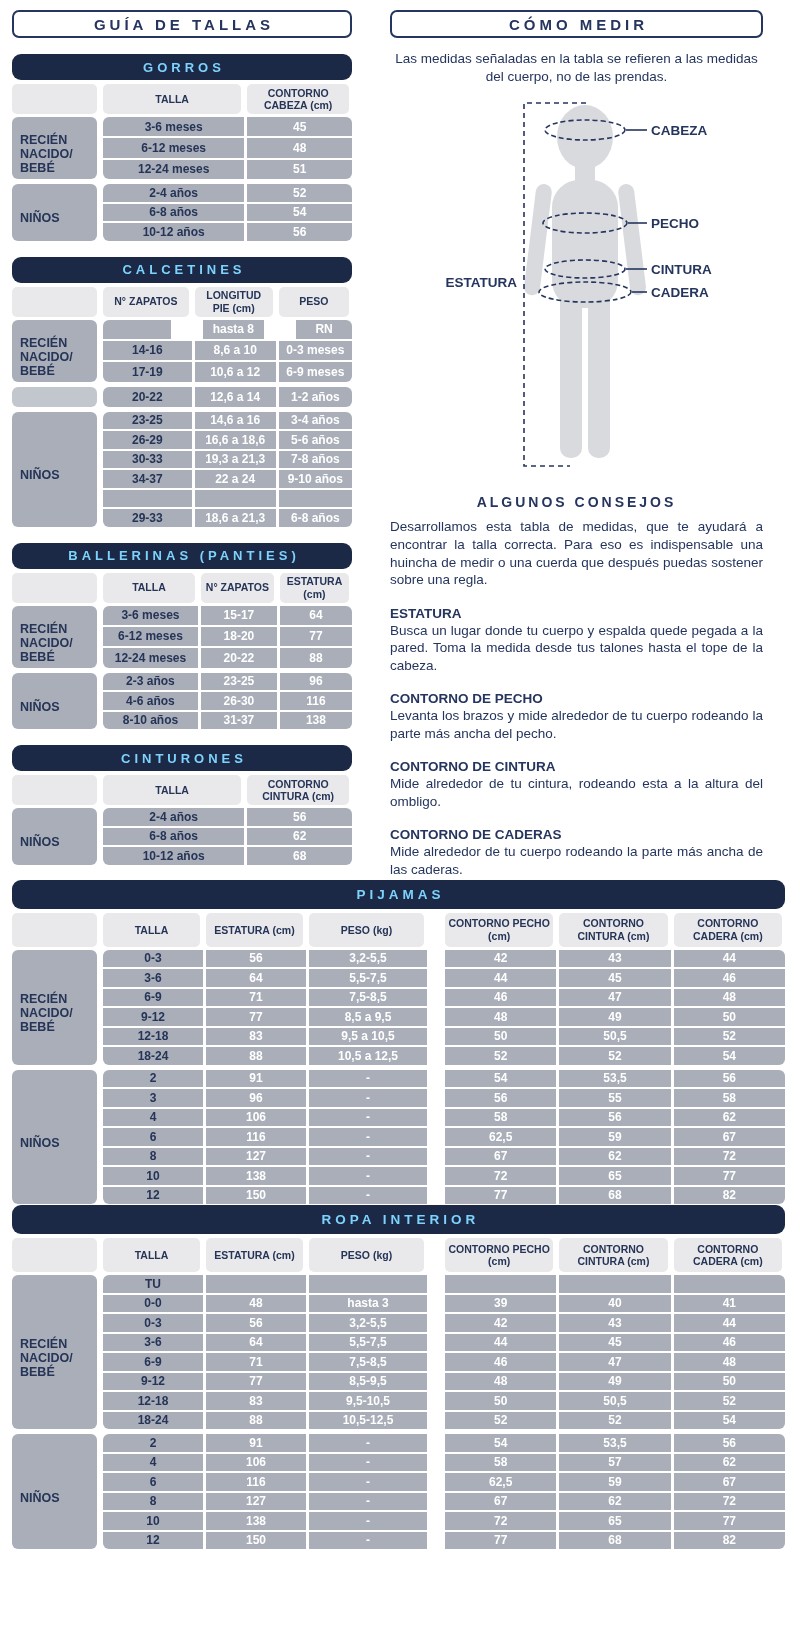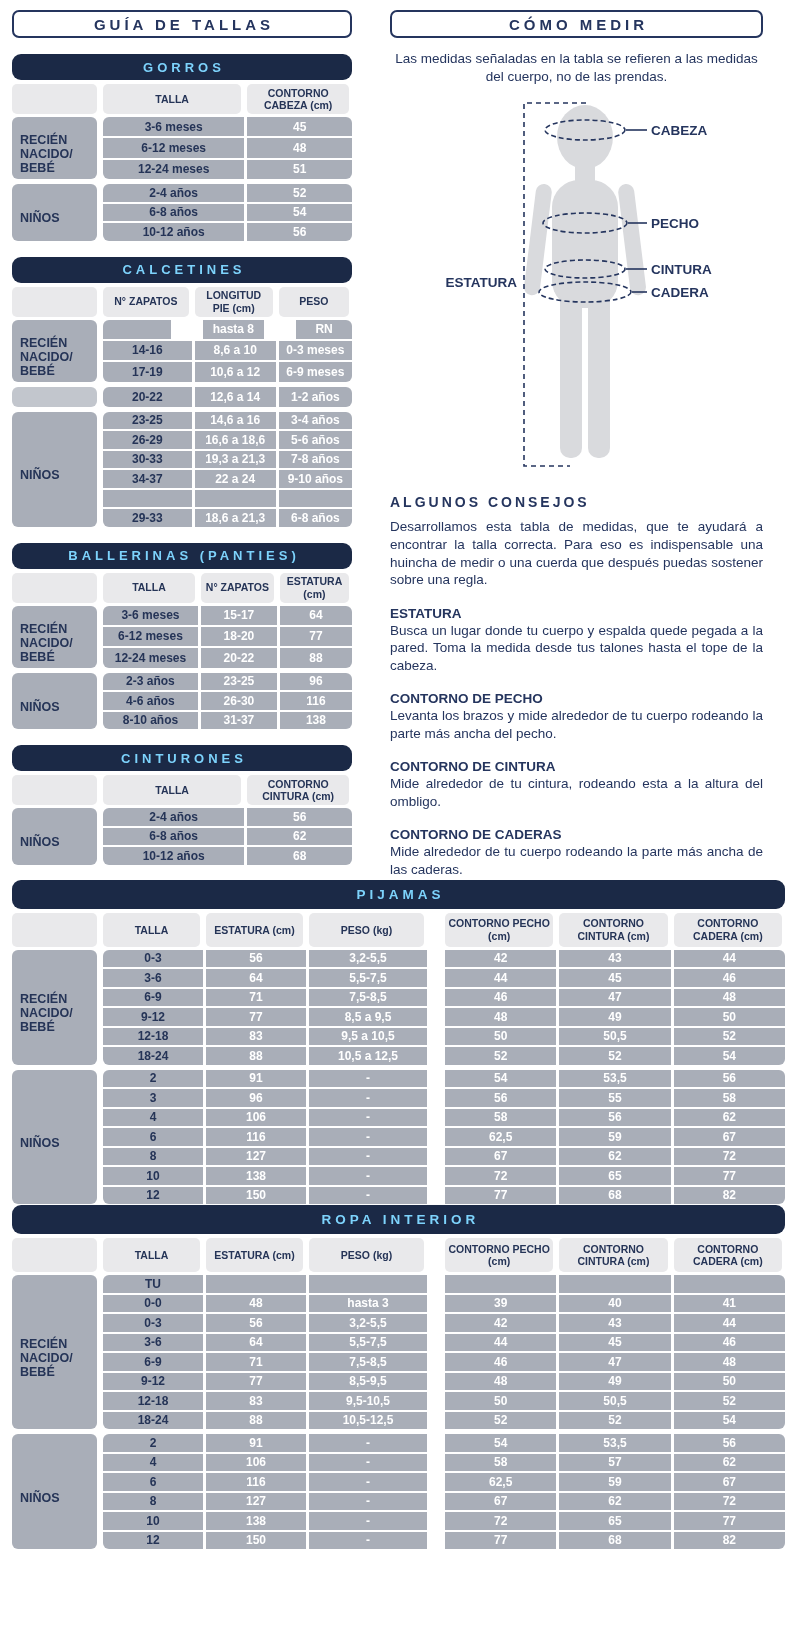--- a/index.html
+++ b/index.html
@@ -30,21 +30,21 @@
   .t-label.empty{background:#c2c6cd;}
   .t-rows{display:grid;row-gap:2px;border-radius:6px;overflow:hidden;align-content:stretch;}
   .cell{background:#a9aeb8;min-height:17.5px;display:flex;align-items:center;justify-content:center;
     font-weight:bold;font-size:12px;line-height:1;}
   .cell.talla{color:#253457;}
   .cell.val{color:#ffffff;}
   .cell.spacer{background:transparent;}
 
   .intro{margin:12px 0 4px 0;text-align:center;font-size:13.5px;line-height:1.35;color:#25355e;}
   .fig{display:block;margin:0 auto;}
-  .consejos-title{margin-top:12px;text-align:left;font-weight:bold;font-size:14px;letter-spacing:3px;color:#25355e;}
+  .consejos-title{margin-top:12px;text-align:center;font-weight:bold;font-size:14px;letter-spacing:3px;color:#25355e;}
   .sec-p{margin:8px 0 0 0;font-size:13.5px;line-height:1.3;text-align:justify;color:#25355e;}
   .sec{margin-top:17px;}
   .sec-h{font-weight:bold;font-size:13.5px;color:#25355e;}
   .fig-label{font-weight:bold;font-size:13.5px;fill:#25355e;font-family:"Liberation Sans","DejaVu Sans",sans-serif;}
 </style>
 </head>
 <body>
 
 <div class="page">
   <div class="top">

